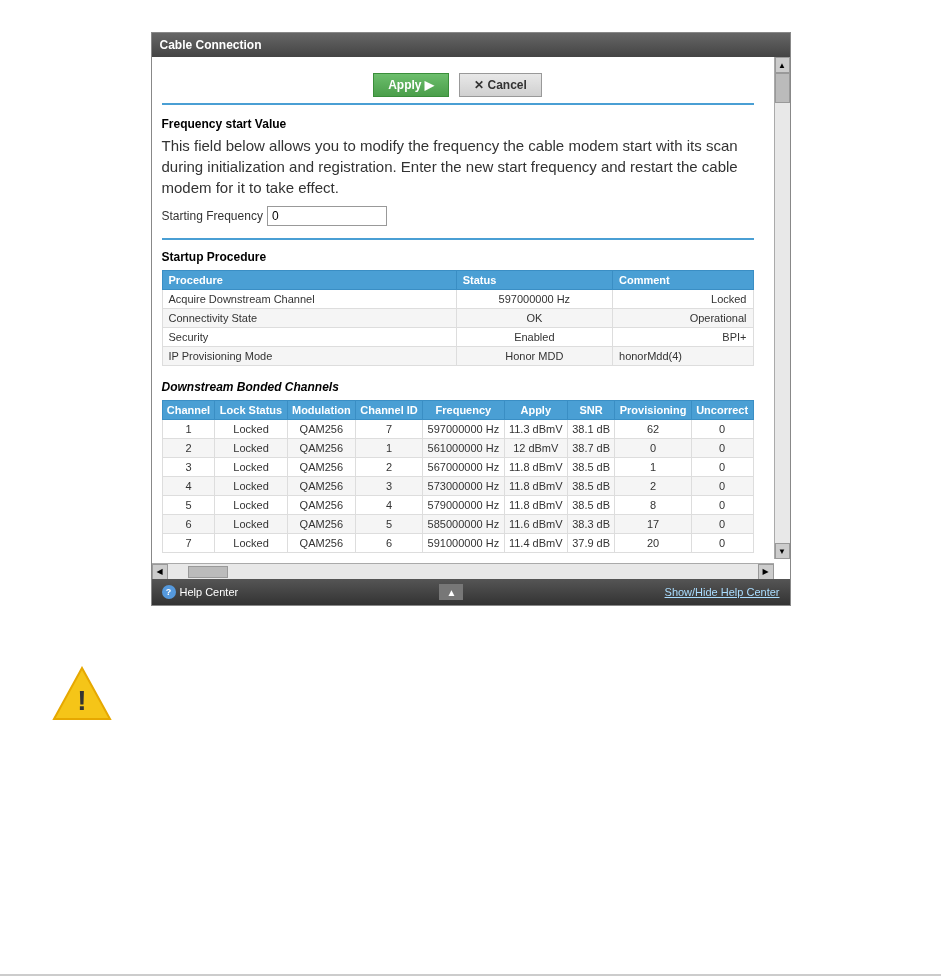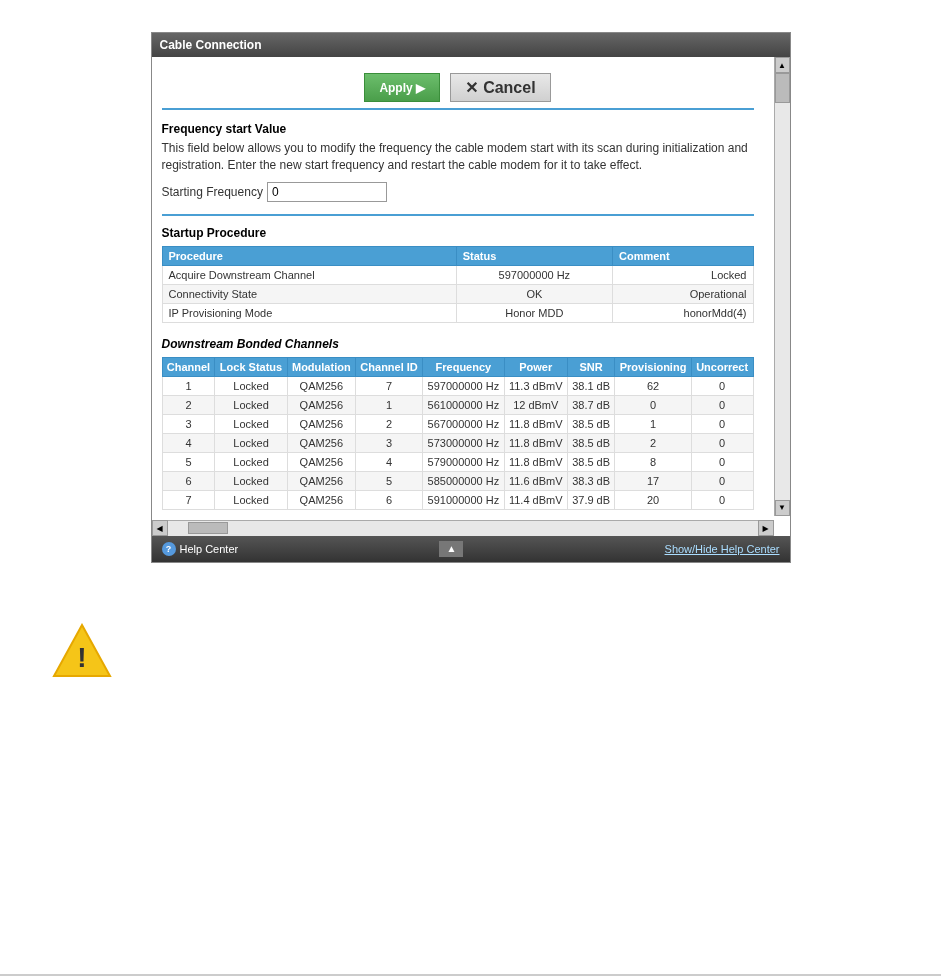--- a/index.html
+++ b/index.html
@@ -109,36 +109,36 @@
       font-weight: bold;
       display: flex;
       align-items: center;
       gap: 4px;
     }
     .btn-cancel {
       background: linear-gradient(to bottom, #e8e8e8, #d0d0d0);
       color: #333;
       border: 1px solid #999;
       padding: 4px 14px;
-      font-size: 16px;
+      font-size: 12px;
       cursor: pointer;
       font-weight: bold;
       display: flex;
       align-items: center;
       gap: 4px;
     }
 
     .section-title {
       font-weight: bold;
       font-size: 12px;
       margin-bottom: 4px;
       color: #000;
     }
     .section-desc {
-      font-size: 12px;
+      font-size: 15px;
       color: #333;
       line-height: 1.4;
       margin-bottom: 8px;
     }
 
     .frequency-row {
       display: flex;
       align-items: center;
       gap: 4px;
       margin-bottom: 12px;
@@ -388,39 +388,44 @@
                   <td>Acquire Downstream Channel</td>
                   <td style="text-align: center;">597000000 Hz</td>
                   <td style="text-align: right;">Locked</td>
                 </tr>
                 <tr>
                   <td>Connectivity State</td>
                   <td style="text-align: center;">OK</td>
                   <td style="text-align: right;">Operational</td>
                 </tr>
                 <tr>
+                  <td>Security</td>
+                  <td style="text-align: center;">Enabled</td>
+                  <td style="text-align: right;">BPI+</td>
+                </tr>
+                <tr>
                   <td>IP Provisioning Mode</td>
                   <td style="text-align: center;">Honor MDD</td>
-                  <td style="text-align: right;">honorMdd(4)</td>
+                  <td style="text-align: left;">honorMdd(4)</td>
                 </tr>
               </tbody>
           </table>
         </div>
 
         <div>
           <div class="downstream-title">Downstream Bonded Channels</div>
           <table class="downstream-table">
             <thead>
               <tr>
                 <th>Channel</th>
                 <th>Lock Status</th>
                 <th>Modulation</th>
                 <th>Channel ID</th>
                 <th>Frequency</th>
-                <th>Power</th>
+                <th>Apply</th>
                 <th>SNR</th>
                 <th>Provisioning</th>
                 <th>Uncorrect</th>
               </tr>
             </thead>
             <tbody id="downstream-tbody">
             <tr>
                   <td>1</td>
                   <td>Locked</td>
                   <td>QAM256</td>

